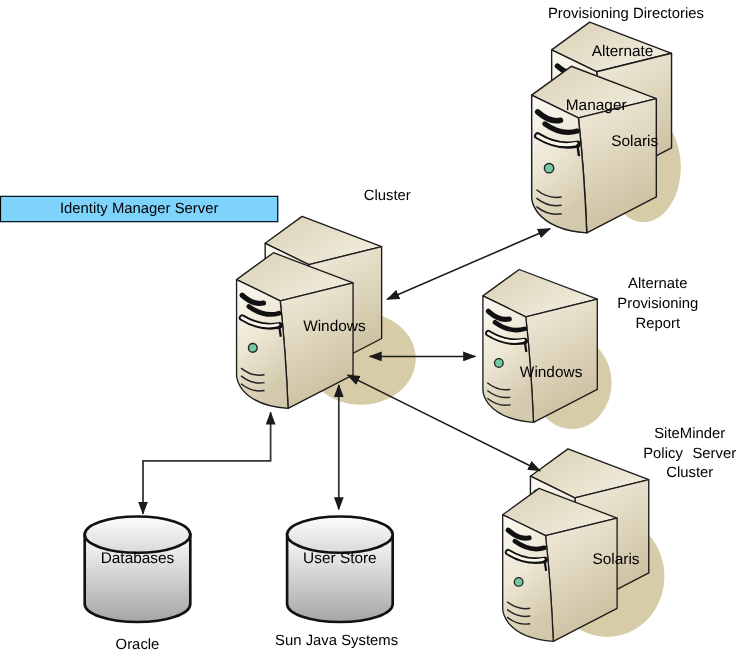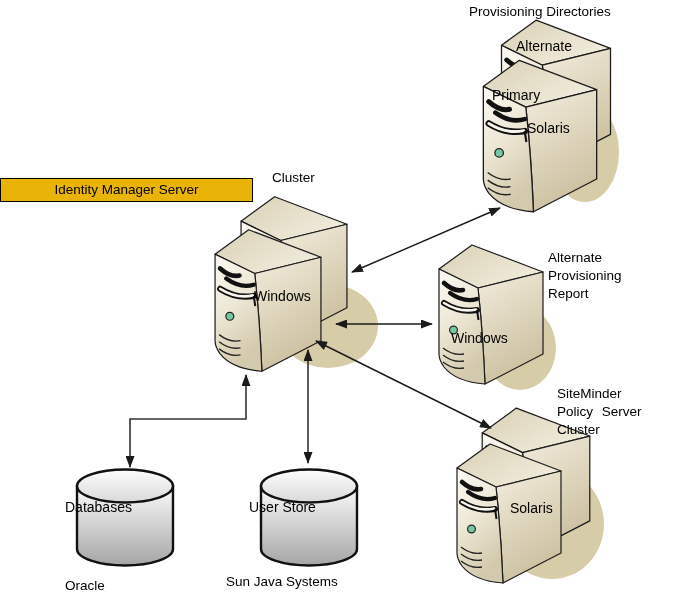--- a/index.html
+++ b/index.html
@@ -4,25 +4,25 @@
 <style>
   html,body { margin:0; padding:0; background:#fff; }
   .stage {
     position:relative; width:679px; height:610px; background:#ffffff;
     font-family:"Liberation Sans", sans-serif; overflow:hidden; color:#000;
   }
   .art { position:absolute; left:0; top:0; z-index:2; }
   .svr-table { position:absolute; left:0; top:178px; width:253px; z-index:1; }
   .svr-row {
     box-sizing:border-box; height:24px; line-height:22px; margin-top:-1px;
-    border:1px solid #000; background:#eab308; text-align:center; font-size:13.5px;
+    border:1px solid #000; background:#7dd3fc; text-align:center; font-size:13.5px;
   }
   .svr-row:first-child { margin-top:0; }
   .lbl {
-    position:absolute; z-index:3; font-size:14px;
+    position:absolute; z-index:3; text-align:center; font-size:14px;
     line-height:16px; color:#000;
   }
   .ttl { font-size:13.5px; }
   .lh18 { line-height:18px; }
   .lh19 { line-height:19px; }
   .wspace { word-spacing:5px; }
 </style>
 </head>
 <body>
 
@@ -109,21 +109,21 @@
     <line x1="336" y1="324" x2="432" y2="324" stroke="#1b1b1b" stroke-width="1.4" marker-start="url(#ahS)" marker-end="url(#ahE)"></line>
     <line x1="316" y1="341" x2="491" y2="428" stroke="#1b1b1b" stroke-width="1.4" marker-start="url(#ahS)" marker-end="url(#ahE)"></line>
     <polyline points="246,375 246,419 130,419 130,467" fill="none" stroke="#333" stroke-width="1.6" marker-start="url(#ahS)" marker-end="url(#ahE)"></polyline>
     <line x1="308" y1="350" x2="308" y2="463" stroke="#333" stroke-width="1.6" marker-start="url(#ahS)" marker-end="url(#ahE)"></line>
   </svg>
 
   <div class="lbl ttl" style="left:469px;top:4px;width:200px">Provisioning Directories</div>
 
   <div class="lbl" style="left:516px;top:38px;width:100px">Alternate</div>
 
-  <div class="lbl" style="left:492px;top:87px;width:100px">Primary</div>
+  <div class="lbl" style="left:492px;top:87px;width:100px">Manager</div>
 
   <div class="lbl" style="left:527px;top:120px;width:100px">Solaris</div>
 
   <div class="lbl ttl" style="left:272px;top:170px;width:160px">
     <div>Cluster</div>
   </div>
 
   <div class="lbl" style="left:254px;top:288px;width:100px">Windows</div>
 
   <div class="lbl ttl lh18" style="left:548px;top:249px;width:100px">

